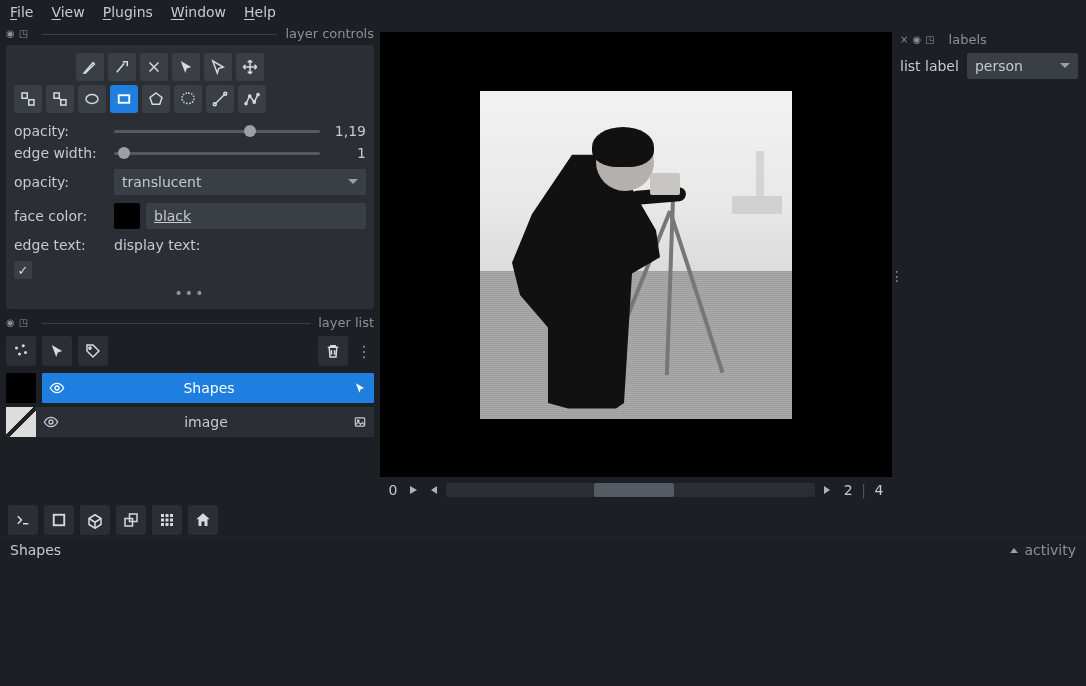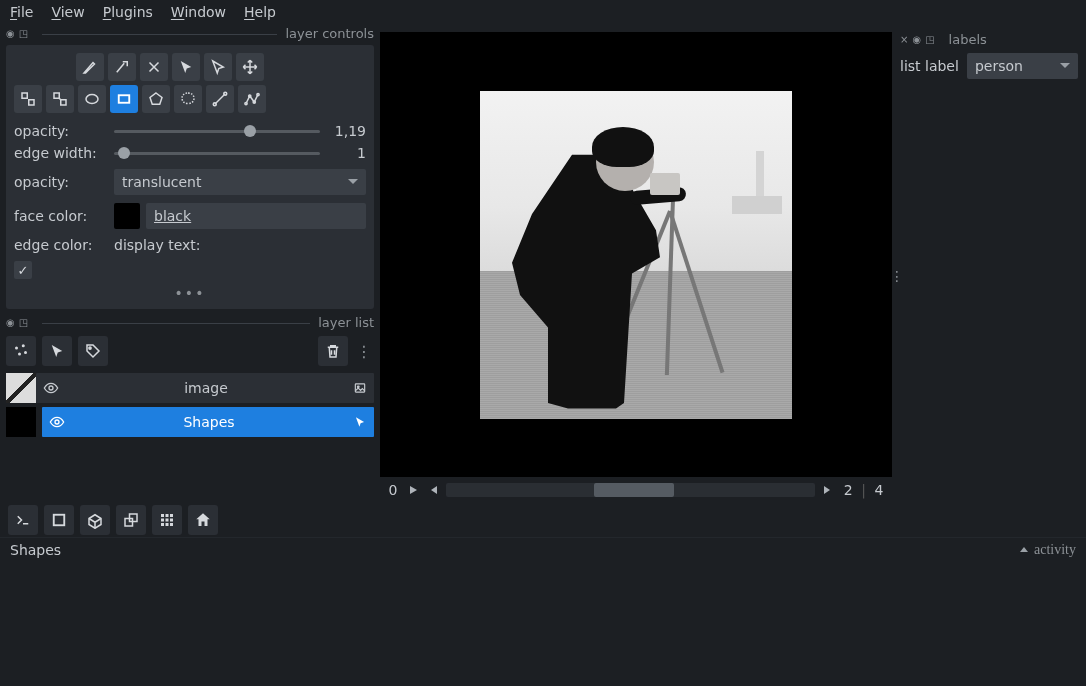--- a/index.html
+++ b/index.html
@@ -102,21 +102,21 @@
 .rp-row{display:flex;gap:8px;align-items:center;margin-top:6px;}
 .rp-select{flex:1;background:var(--panel3);height:26px;display:flex;align-items:center;padding:0 8px;position:relative;border-radius:2px;}
 .rp-select .caret{position:absolute;right:8px;top:10px;width:0;height:0;border-left:5px solid transparent;border-right:5px solid transparent;border-top:5px solid #9aa0a6;}
 
 
 .bottombar{height:34px;display:flex;align-items:center;padding:2px 8px;gap:6px;}
 .bbtn{width:30px;height:30px;background:var(--panel);border-radius:3px;display:flex;align-items:center;justify-content:center;cursor:pointer;color:#d6d9dd;}
 .bbtn svg{width:18px;height:18px;}
 .statusbar{height:24px;display:flex;align-items:center;padding:0 10px;color:var(--text);border-top:1px solid #23272c;}
 .statusbar .spacer{flex:1;}
-.statusbar .act{color:var(--text-dim);font-family:Liberation Serif, serif;}
+.statusbar .act{color:var(--text-dim);}
 .statusbar .caret-up{width:0;height:0;border-left:4px solid transparent;border-right:4px solid transparent;border-bottom:5px solid #9aa0a6;display:inline-block;margin-right:6px;position:relative;top:-2px;}
 </style>
 </head>
 <body>
 
 <div class="root">
 
   <div class="menubar">
     <span><u>F</u><span></span>ile</span>
     <span><u>V</u>iew</span>
@@ -248,21 +248,21 @@
             </div>
 
           <div class="lbl">face color:</div>
           <div class="swatch-row">
             <div class="swatch" style="background:#000"></div>
             <div class="textinput" style="flex:1">
                 <span>black</span>
               </div>
           </div>
 
-          <div class="lbl">edge color:</div>
+          <div class="lbl">edge text:</div>
 
           <div class="lbl">display text:</div>
           <div>
               <div class="checkbox">✓</div>
             </div>
         </div>
 
         <div class="dots-more">•••</div>
       </div>
 
@@ -298,56 +298,56 @@
         <div class="spacer"></div>
         <div class="llbtn">
             <svg width="18" height="18" viewBox="0 0 24 24" fill="none" stroke="currentColor" stroke-width="2">
               <path d="M5 7h14M9 7V5h6v2M7 7l1 13h8l1-13M10 11v6M14 11v6"></path>
             </svg>
           </div>
         <div class="vdots">⋮</div>
       </div>
 
       <div class="layer-rows">
+        <div class="layer-row sel">
+          <div class="thumb-sq"></div>
+          <div class="bar">
+            <div class="eye">
+                <svg class="eye-path" viewBox="0 0 24 24" fill="none" stroke="currentColor" stroke-width="2">
+                  <path d="M2 12s4-7 10-7 10 7 10 7-4 7-10 7S2 12 2 12z"></path>
+                  <circle cx="12" cy="12" r="3"></circle>
+                </svg>
+              </div>
+            <div class="name">Shapes</div>
+            <div class="righticon">
+                <svg width="14" height="14" viewBox="0 0 24 24" fill="currentColor">
+                  <path d="M5 4l14 8-6 2-2 6z"></path>
+                </svg>
+              </div>
+          </div>
+        </div>
         <div class="layer-row">
           <div class="thumb-img"></div>
           <div class="bar">
             <div class="eye">
                 <svg class="eye-path" viewBox="0 0 24 24" fill="none" stroke="currentColor" stroke-width="2">
                   <path d="M2 12s4-7 10-7 10 7 10 7-4 7-10 7S2 12 2 12z"></path>
                   <circle cx="12" cy="12" r="3"></circle>
                 </svg>
               </div>
             <div class="name">image</div>
             <div class="righticon">
                 <svg width="14" height="14" viewBox="0 0 24 24" fill="none" stroke="currentColor" stroke-width="2">
                   <rect x="4" y="5" width="16" height="14" rx="1"></rect>
                   <circle cx="9" cy="10" r="1.5" fill="currentColor"></circle>
                   <path d="M4 17l5-5 4 4 3-3 4 4" fill="none"></path>
                 </svg>
               </div>
           </div>
         </div>
-        <div class="layer-row sel">
-          <div class="thumb-sq"></div>
-          <div class="bar">
-            <div class="eye">
-                <svg class="eye-path" viewBox="0 0 24 24" fill="none" stroke="currentColor" stroke-width="2">
-                  <path d="M2 12s4-7 10-7 10 7 10 7-4 7-10 7S2 12 2 12z"></path>
-                  <circle cx="12" cy="12" r="3"></circle>
-                </svg>
-              </div>
-            <div class="name">Shapes</div>
-            <div class="righticon">
-                <svg width="14" height="14" viewBox="0 0 24 24" fill="currentColor">
-                  <path d="M5 4l14 8-6 2-2 6z"></path>
-                </svg>
-              </div>
-          </div>
-        </div>
       </div>
 
     </div>
 
     <div class="center">
       <div class="viewport">
         <div class="img-card">
           <div class="sky"></div>
           <div class="grass"></div>
           <div class="building"></div>

